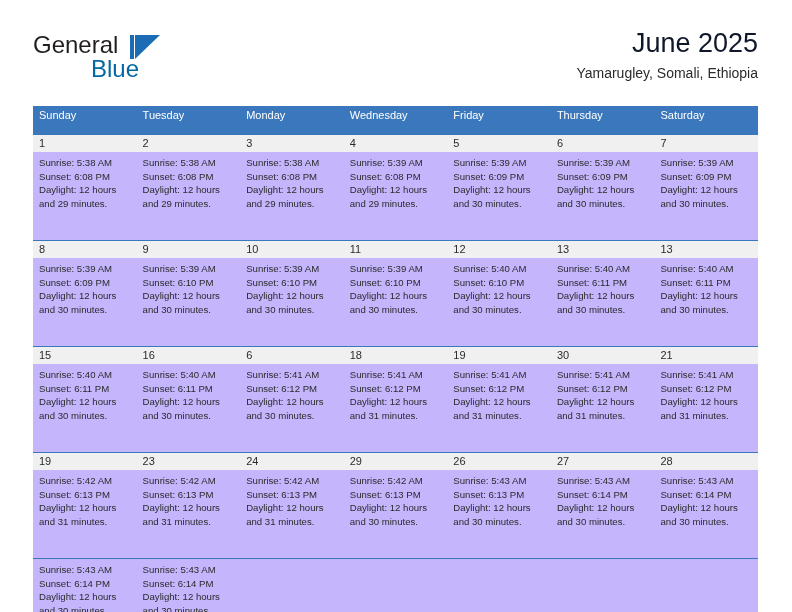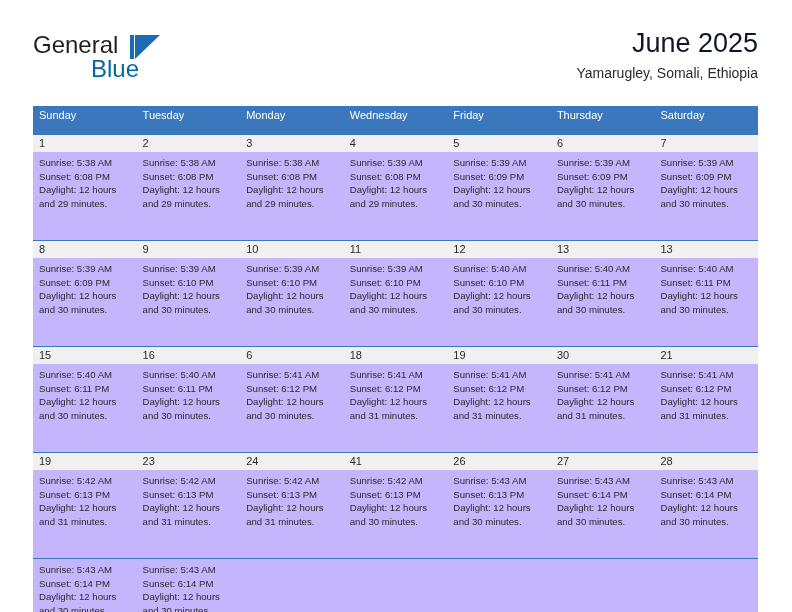--- a/index.html
+++ b/index.html
@@ -361,21 +361,21 @@
               <div class="detail-line">and 31 minutes.</div>
             </div>
           </div>
         </div>
         <div class="week">
           <div class="week-sep"></div>
           <div class="daynum-row">
             <div class="daynum">19</div>
             <div class="daynum">23</div>
             <div class="daynum">24</div>
-            <div class="daynum">41</div>
+            <div class="daynum">29</div>
             <div class="daynum">26</div>
             <div class="daynum">27</div>
             <div class="daynum">28</div>
           </div>
           <div class="detail-row">
             <div class="detail-cell">
               <div class="detail-line">Sunrise: 5:42 AM</div>
               <div class="detail-line">Sunset: 6:13 PM</div>
               <div class="detail-line">Daylight: 12 hours</div>
               <div class="detail-line">and 31 minutes.</div>

